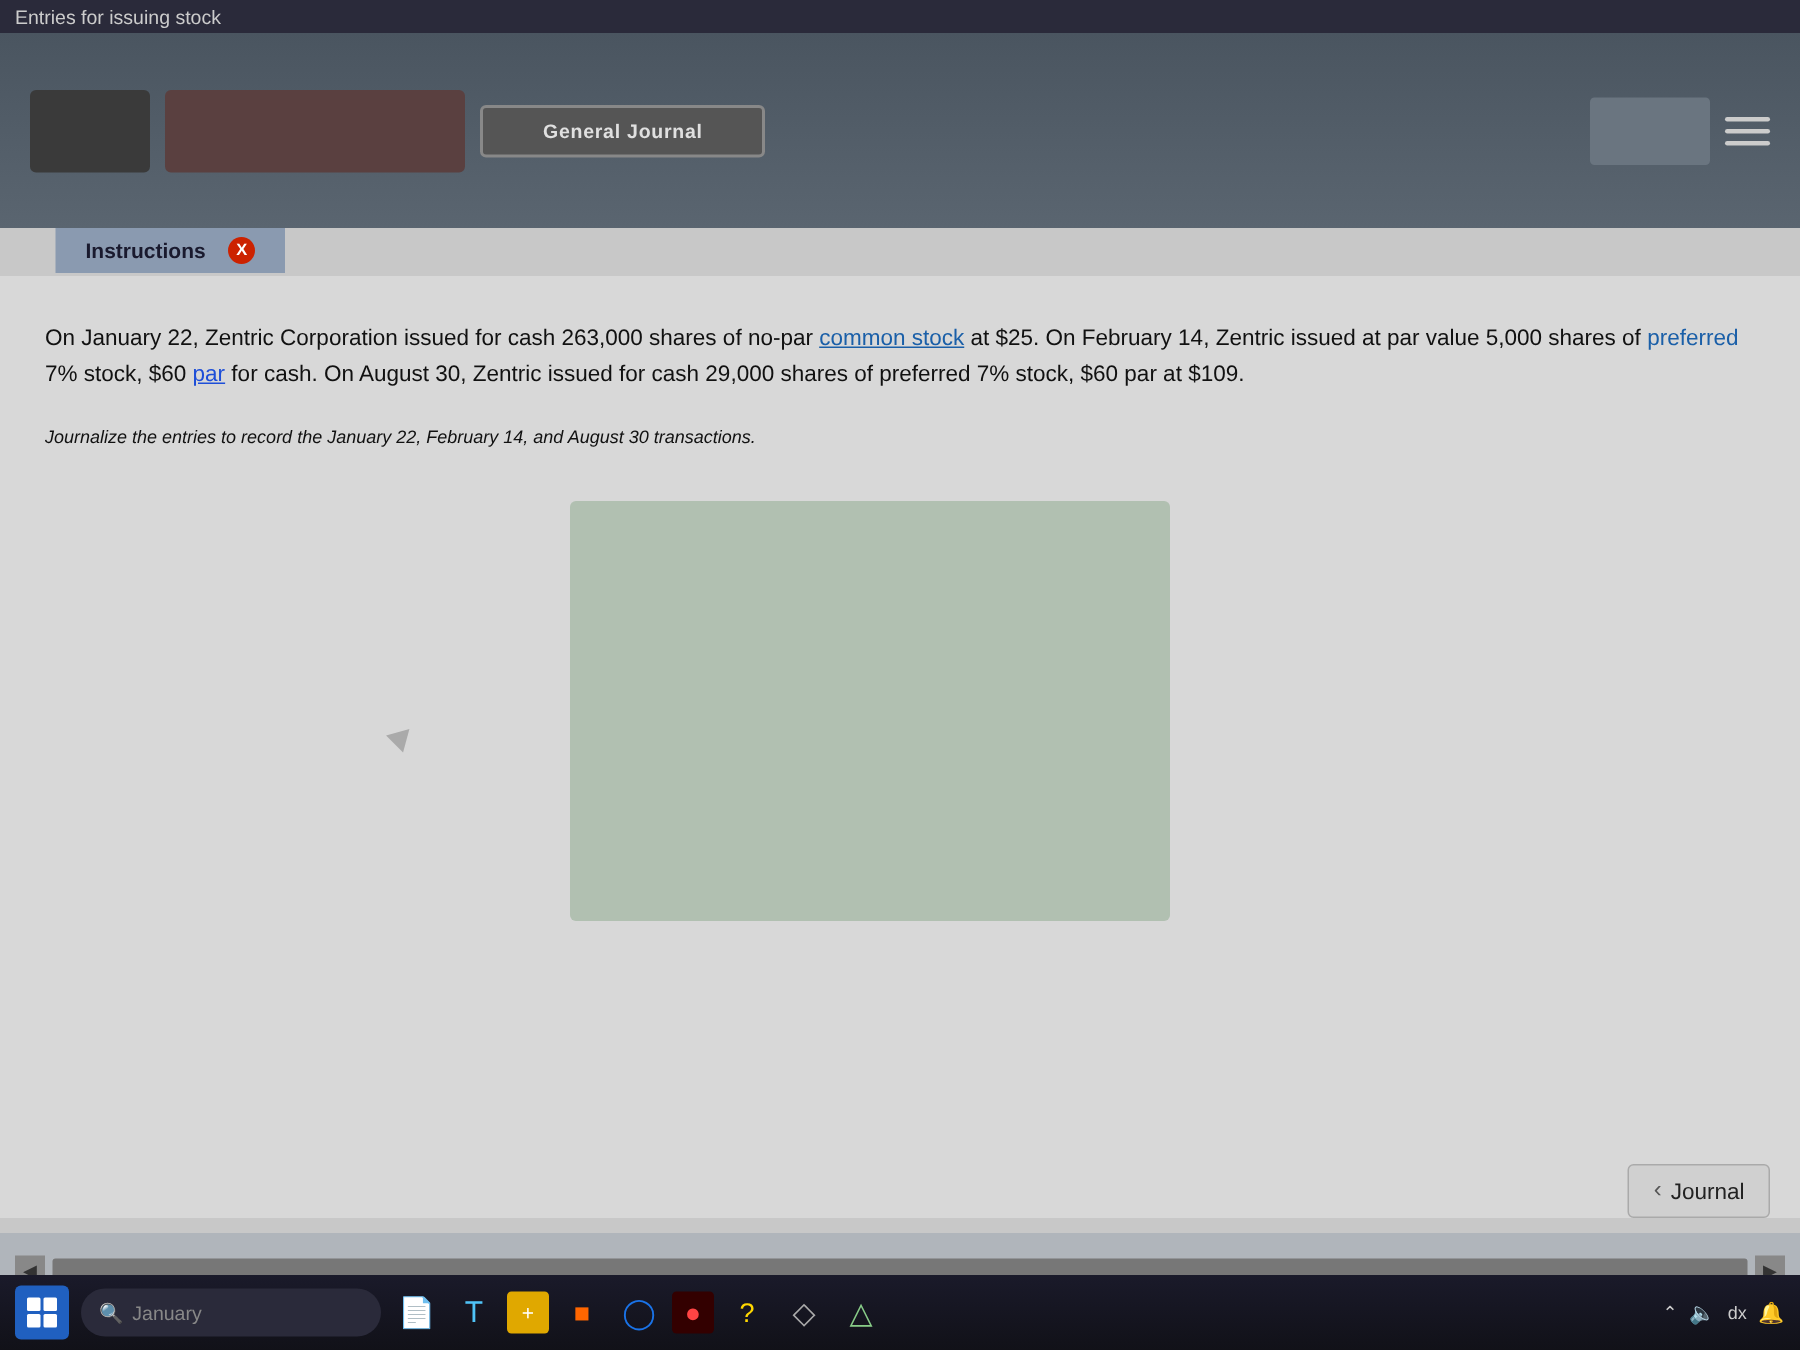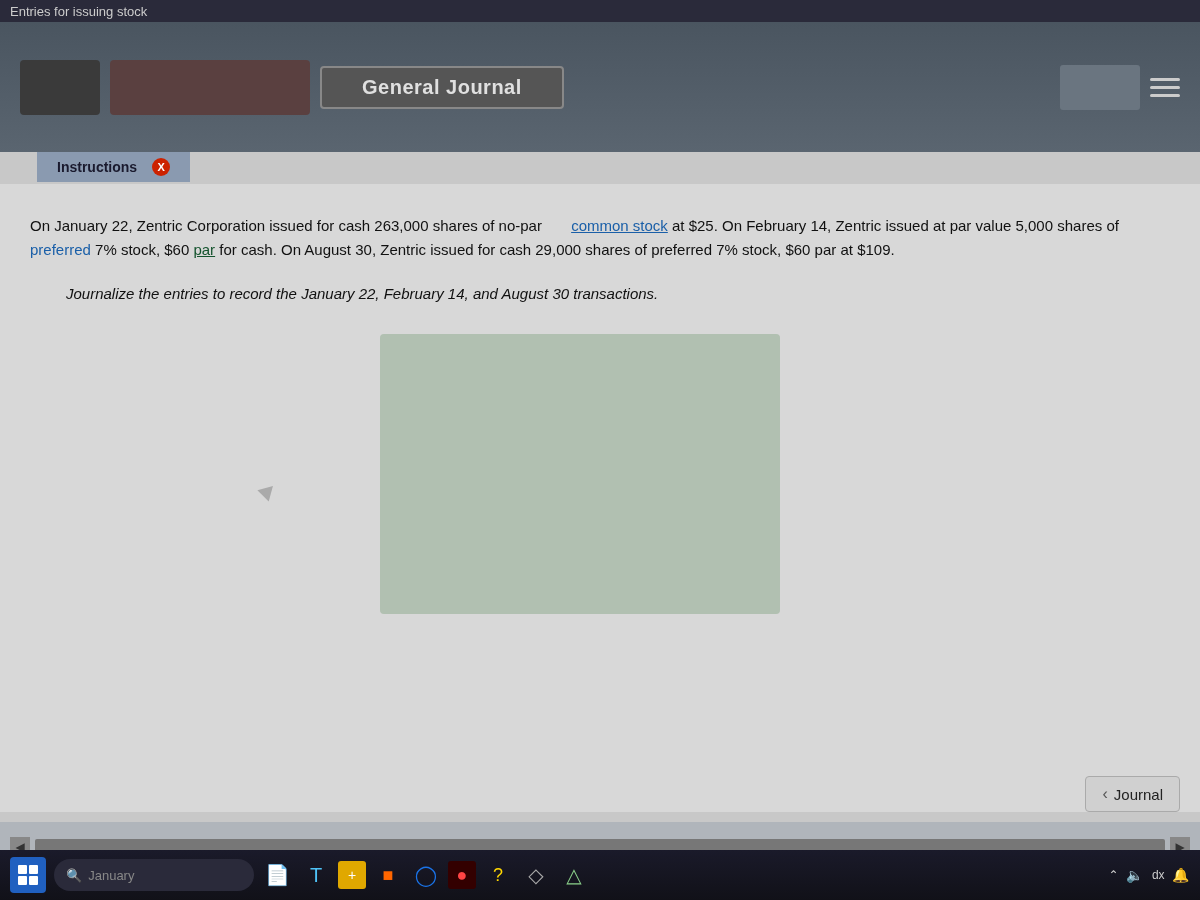--- a/index.html
+++ b/index.html
@@ -39,21 +39,21 @@
       border-radius: 4px;
       margin-right: 10px;
     }
 
     .top-bar-title-btn {
       background: #555555;
       border: 2px solid #888;
       border-radius: 4px;
       padding: 8px 40px;
       color: #e0e0e0;
-      font-size: 20px;
+      font-size: 13px;
       font-weight: bold;
       cursor: pointer;
       letter-spacing: 0.5px;
     }
 
     .top-bar-right {
       margin-left: auto;
       display: flex;
       align-items: center;
       gap: 10px;
@@ -138,25 +138,24 @@
 
     .instructions-text {
       font-size: 15px;
       color: #111;
       line-height: 1.6;
       margin-bottom: 20px;
     }
 
     .instructions-italic {
       font-style: italic;
-      font-size: 15px;
+      font-size: 12px;
       color: #111;
       line-height: 1.6;
       margin-top: 20px;
-      margin-left: 36px;
     }
 
     
     .bottom-number-area {
       position: absolute;
       bottom: 25px;
       left: 10px;
       font-size: 14px;
       color: #333;
     }
@@ -348,23 +347,23 @@
 
   <div class="instructions-tab">
     <span>Instructions</span>
     <div class="close-x">X</div>
   </div>
 
   <div class="instructions-content">
 
     <p class="instructions-text">
       On January 22, Zentric Corporation issued for cash 263,000 shares of no-par 
-      <span style="color:#1a5fa8; text-decoration:underline;margin-left:25px;">common stock</span>
+      <span style="color:#1a5fa8; text-decoration:underline;">common stock</span>
       at $25. On February 14, Zentric issued at par value 5,000
-      shares of <span style="color:#1a5fa8; ">preferred</span> 7% stock, $60 <span style="color:#14532d; text-decoration:underline;">par</span> for cash. On August 30, Zentric issued for cash 29,000 shares of preferred 7% stock, $60 par at $109.
+      shares of <span style="color:#1a5fa8; ">preferred</span> 7% stock, $60 <span style="color:#1d4ed8; text-decoration:underline;">par</span> for cash. On August 30, Zentric issued for cash 29,000 shares of preferred 7% stock, $60 par at $109.
     </p>
 
     <p class="instructions-italic">Journalize the entries to record the January 22, February 14, and August 30 transactions.</p>
 
     <div class="green-overlay"></div>
 
     <div class="cursor-indicator"></div>
 
   </div>
 

